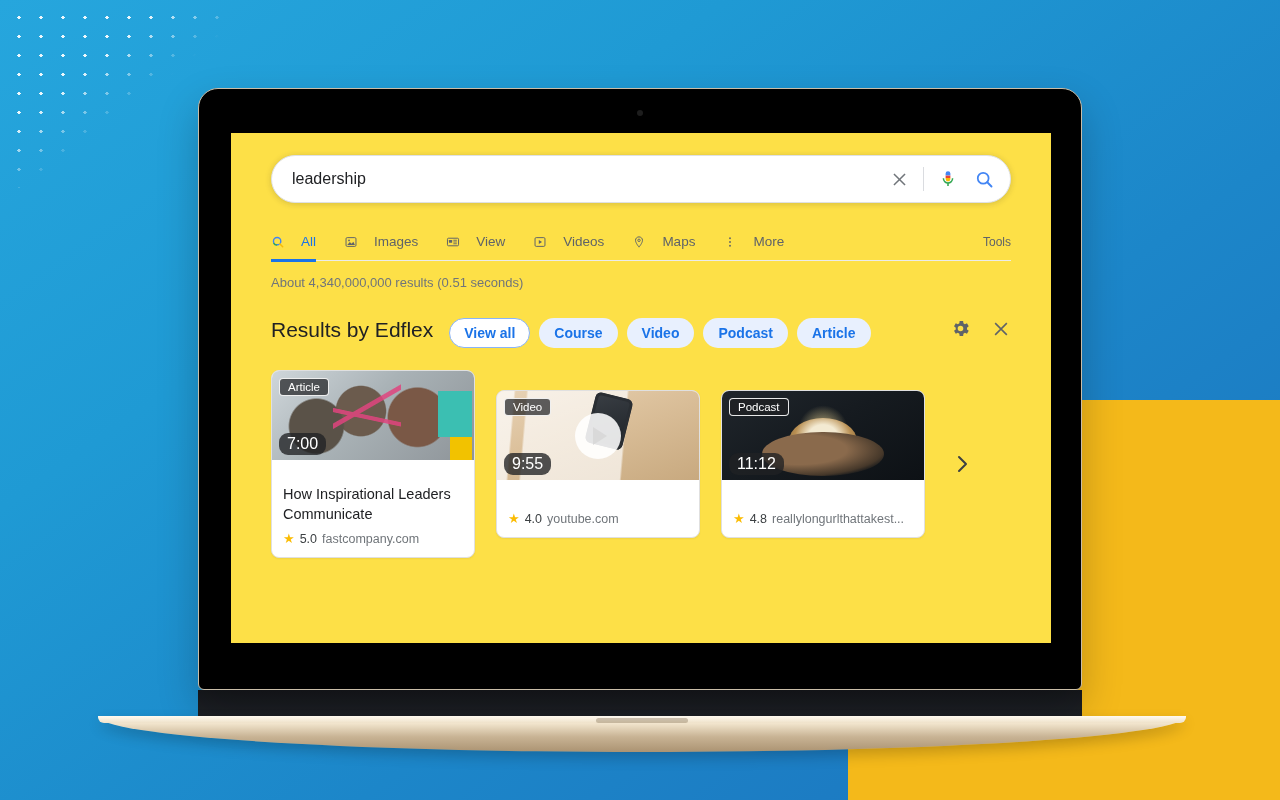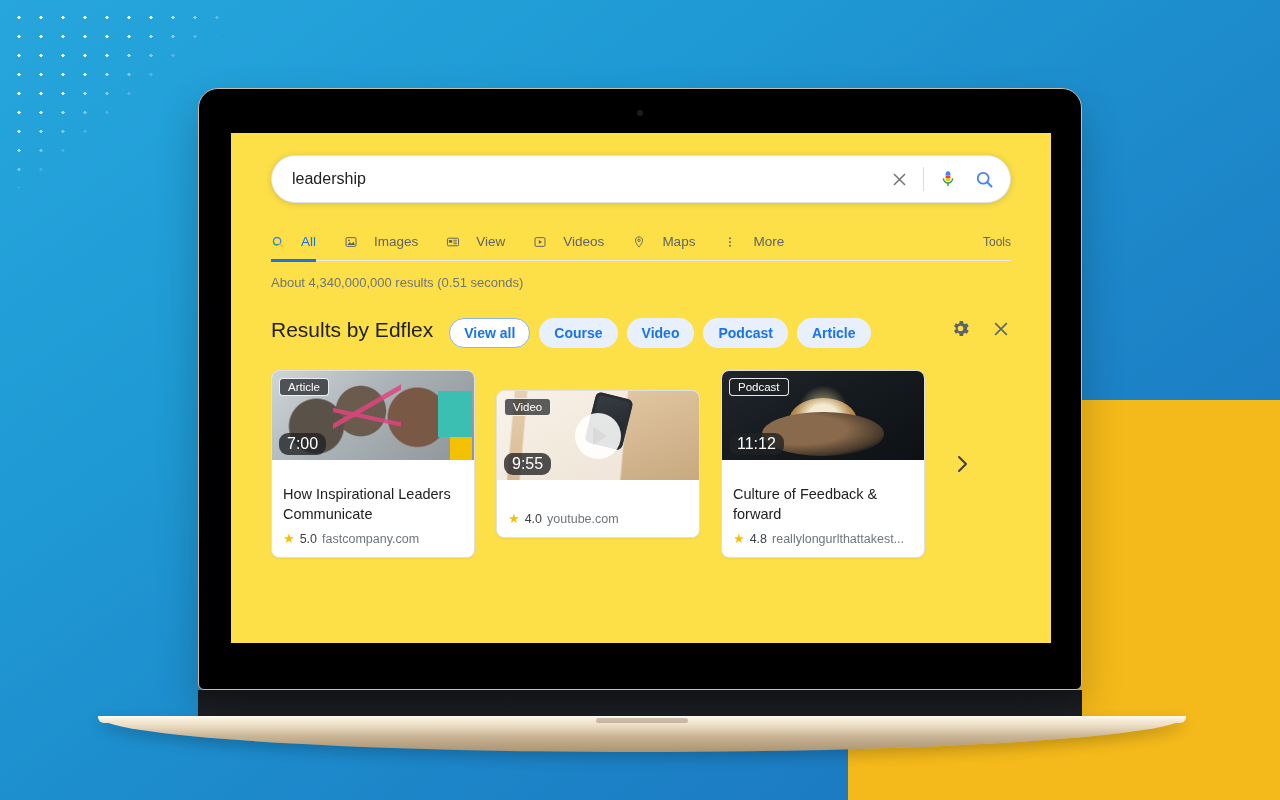--- a/index.html
+++ b/index.html
@@ -390,21 +390,20 @@
             </div>
           </div>
 
           <div class="card">
             <div class="thumb">
               <div class="art3"></div>
               <div class="badge">Podcast</div>
               <div class="duration">11:12</div>
             </div>
             <div class="card-body">
-              <div class="card-title">Culture of Feedback &amp; forward</div>
               <div class="card-meta">
                 <span class="star">★</span>
                 <span class="rating">4.8</span>
                 <span>reallylongurlthattakest...</span>
               </div>
             </div>
           </div>
 
           <div class="chev">
             <svg width="24" height="24" viewBox="0 0 24 24">

